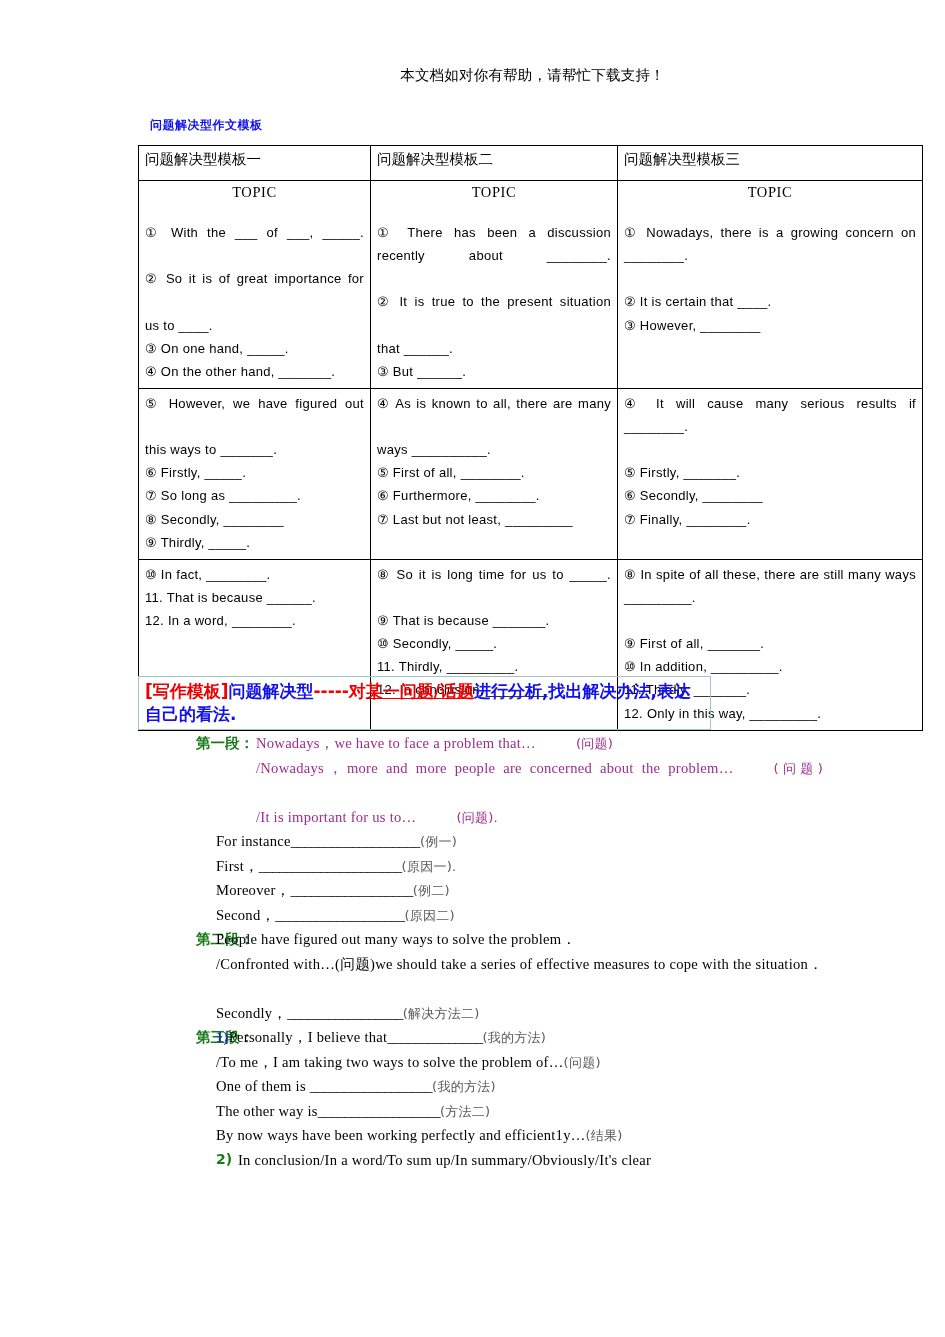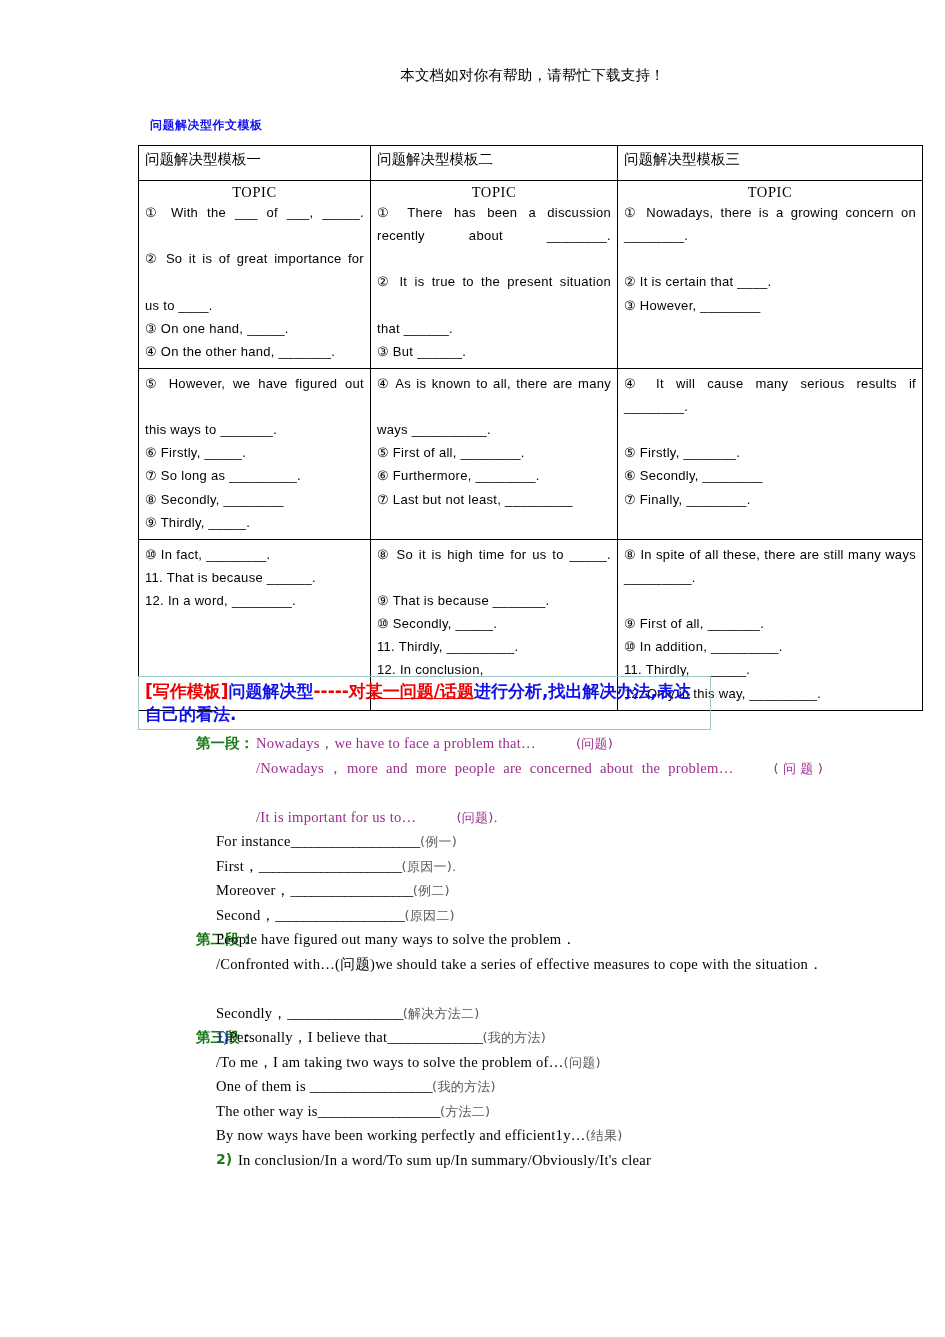--- a/index.html
+++ b/index.html
@@ -67,21 +67,21 @@
     height: 26px;
     padding-top: 4px !important;
     padding-bottom: 4px !important;
     color: #000;
   }
 
   .topic-line {
     text-align: center;
     font-size: 14.5px;
     letter-spacing: 0.6px;
-    margin-bottom: 0;
+    margin-bottom: 20px;
     font-family: "Liberation Serif", serif;
   }
 
   .cell-list {
     font-size: 13px;
     line-height: 1.78;
     font-family: Liberation Sans, sans-serif;
   }
   .cell-list .li {
     white-space: normal;
@@ -255,21 +255,21 @@
         <div class="cell-list">
           <div class="li">⑩ In fact, ________.</div>
           <div class="li">11. That is because ______.</div>
           <div class="li">12. In a word, ________.</div>
           <div class="blank-pad"></div>
           <div class="blank-pad"></div>
         </div>
       </td>
       <td>
         <div class="cell-list">
-          <div class="li just">⑧ So it is high time for us to _____.</div>
+          <div class="li just">⑧ So it is long time for us to _____.</div>
           <div class="li">⑨ That is because _______.</div>
           <div class="li">⑩ Secondly, _____.</div>
           <div class="li">11. Thirdly, _________.</div>
           <div class="li">12. In conclusion, ________</div>
         </div>
       </td>
       <td>
         <div class="cell-list">
           <div class="li just">⑧ In spite of all these, there are still many ways _________.</div>
           <div class="li">⑨ First of all, _______.</div>

